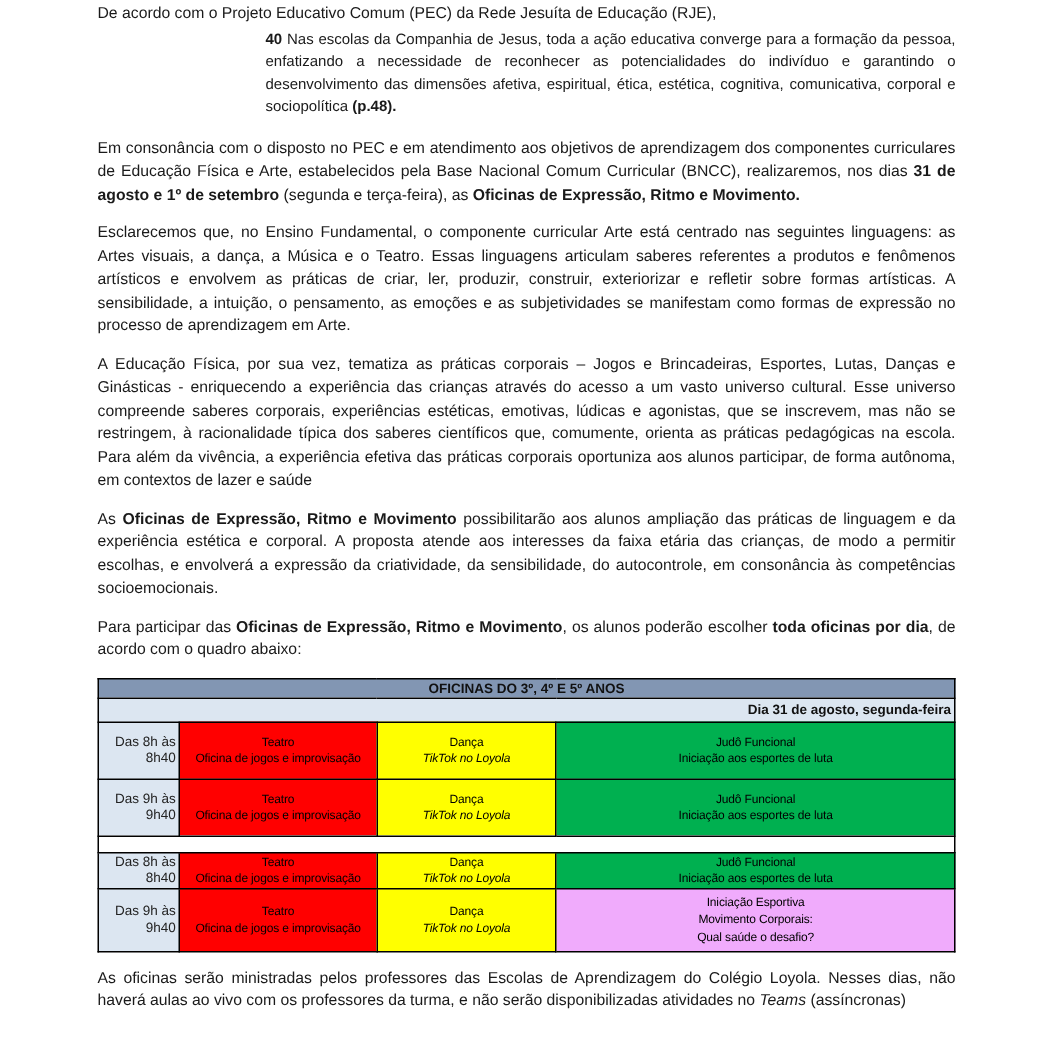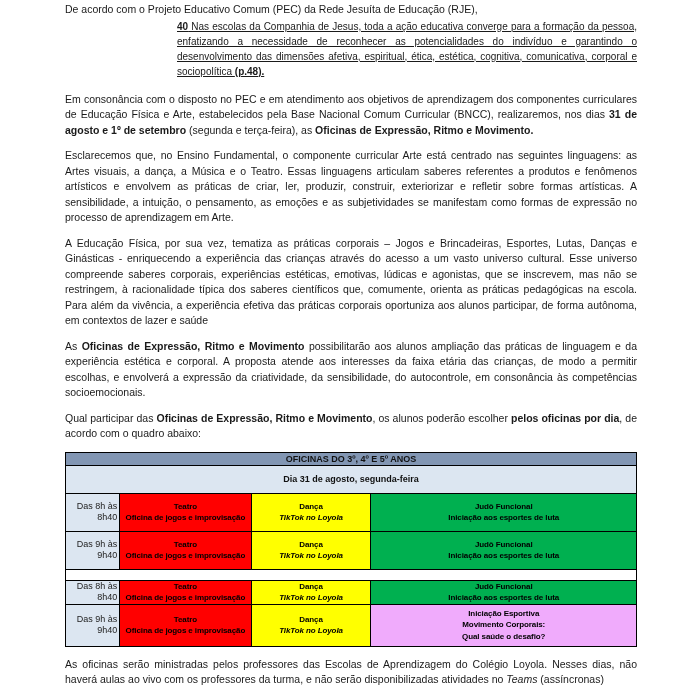--- a/index.html
+++ b/index.html
@@ -23,21 +23,20 @@
   }
   p.intro-line {
     margin: 0 0 1px 0;
     text-align: left;
   }
   p.block-quote {
     margin: 0 0 13px 112px;
     font-size: 10px;
     line-height: 15px;
     text-align: justify;
-    text-decoration: underline;
   }
   .b { font-weight: bold; }
   .i { font-style: italic; }
 
   table.oficinas {
     width: 100%;
     border-collapse: collapse;
     table-layout: fixed;
     margin: 3px 0 10px 0;
     border-radius: 29px;
@@ -52,33 +51,33 @@
     font-weight: bold;
     font-size: 9px;
     text-align: center;
     height: 13px;
     color: #111;
   }
   td.day-cell {
     background: var(--light-bg, #DCE6F1);
     font-weight: bold;
     font-size: 9px;
-    text-align: center;
-    height: 28px;
+    text-align: right;
+    height: 16px;
     color: #111;
   }
   td.time-cell {
     background: var(--light-bg, #DCE6F1);
     font-size: 9px;
     line-height: 11.5px;
     text-align: right;
     color: #222;
   }
   td.workshop-cell {
-    font-weight: bold;
+    font-weight: normal;
     font-size: 8px;
     letter-spacing: -0.1px;
     line-height: 11.5px;
     text-align: center;
     color: #000;
   }
   tr.row-tall td { height: 38px; }
   tr.row-short td { height: 23px; }
   tr.row-mid td { height: 42px; }
   tr.spacer-row td { height: 11px; background: #ffffff; }
@@ -90,21 +89,21 @@
 
   <p class="body-text intro-line">De acordo com o Projeto Educativo Comum (PEC) da Rede Jesuíta de Educação (RJE),</p>
 
   <p class="block-quote" id="block-quote"><span class="b">40</span><span> Nas escolas da Companhia de Jesus, toda a ação educativa converge para a formação da pessoa, enfatizando a necessidade de reconhecer as potencialidades do indivíduo e garantindo o desenvolvimento das dimensões afetiva, espiritual, ética, estética, cognitiva, comunicativa, corporal e sociopolítica </span><span class="b">(p.48).</span></p>
 
   <div id="paras-before">
       <p class="body-text"><span>Em consonância com o disposto no PEC e em atendimento aos objetivos de aprendizagem dos componentes curriculares de Educação Física e Arte, estabelecidos pela Base Nacional Comum Curricular (BNCC), realizaremos, nos dias </span><span class="b">31 de agosto e 1º de setembro</span><span> (segunda e terça-feira), as </span><span class="b">Oficinas de Expressão, Ritmo e Movimento.</span></p>
       <p class="body-text"><span>Esclarecemos que, no Ensino Fundamental, o componente curricular Arte está centrado nas seguintes linguagens: as Artes visuais, a dança, a Música e o Teatro. Essas linguagens articulam saberes referentes a produtos e fenômenos artísticos e envolvem as práticas de criar, ler, produzir, construir, exteriorizar e refletir sobre formas artísticas. A sensibilidade, a intuição, o pensamento, as emoções e as subjetividades se manifestam como formas de expressão no processo de aprendizagem em Arte.</span></p>
       <p class="body-text"><span>A Educação Física, por sua vez, tematiza as práticas corporais – Jogos e Brincadeiras, Esportes, Lutas, Danças e Ginásticas - enriquecendo a experiência das crianças através do acesso a um vasto universo cultural. Esse universo compreende saberes corporais, experiências estéticas, emotivas, lúdicas e agonistas, que se inscrevem, mas não se restringem, à racionalidade típica dos saberes científicos que, comumente, orienta as práticas pedagógicas na escola. Para além da vivência, a experiência efetiva das práticas corporais oportuniza aos alunos participar, de forma autônoma, em contextos de lazer e saúde</span></p>
       <p class="body-text"><span>As </span><span class="b">Oficinas de Expressão, Ritmo e Movimento</span><span> possibilitarão aos alunos ampliação das práticas de linguagem e da experiência estética e corporal. A proposta atende aos interesses da faixa etária das crianças, de modo a permitir escolhas, e envolverá a expressão da criatividade, da sensibilidade, do autocontrole, em consonância às competências socioemocionais.</span></p>
-      <p class="body-text"><span>Qual participar das </span><span class="b">Oficinas de Expressão, Ritmo e Movimento</span><span>, os alunos poderão escolher </span><span class="b">pelos oficinas por dia</span><span>, de acordo com o quadro abaixo:</span></p>
+      <p class="body-text"><span>Para participar das </span><span class="b">Oficinas de Expressão, Ritmo e Movimento</span><span>, os alunos poderão escolher </span><span class="b">toda oficinas por dia</span><span>, de acordo com o quadro abaixo:</span></p>
     </div>
 
   <table class="oficinas">
     <colgroup>
       <col style="width:9.5%">
       <col style="width:23%">
       <col style="width:21%">
       <col style="width:46.5%">
     </colgroup>
     <tbody id="table-body">

